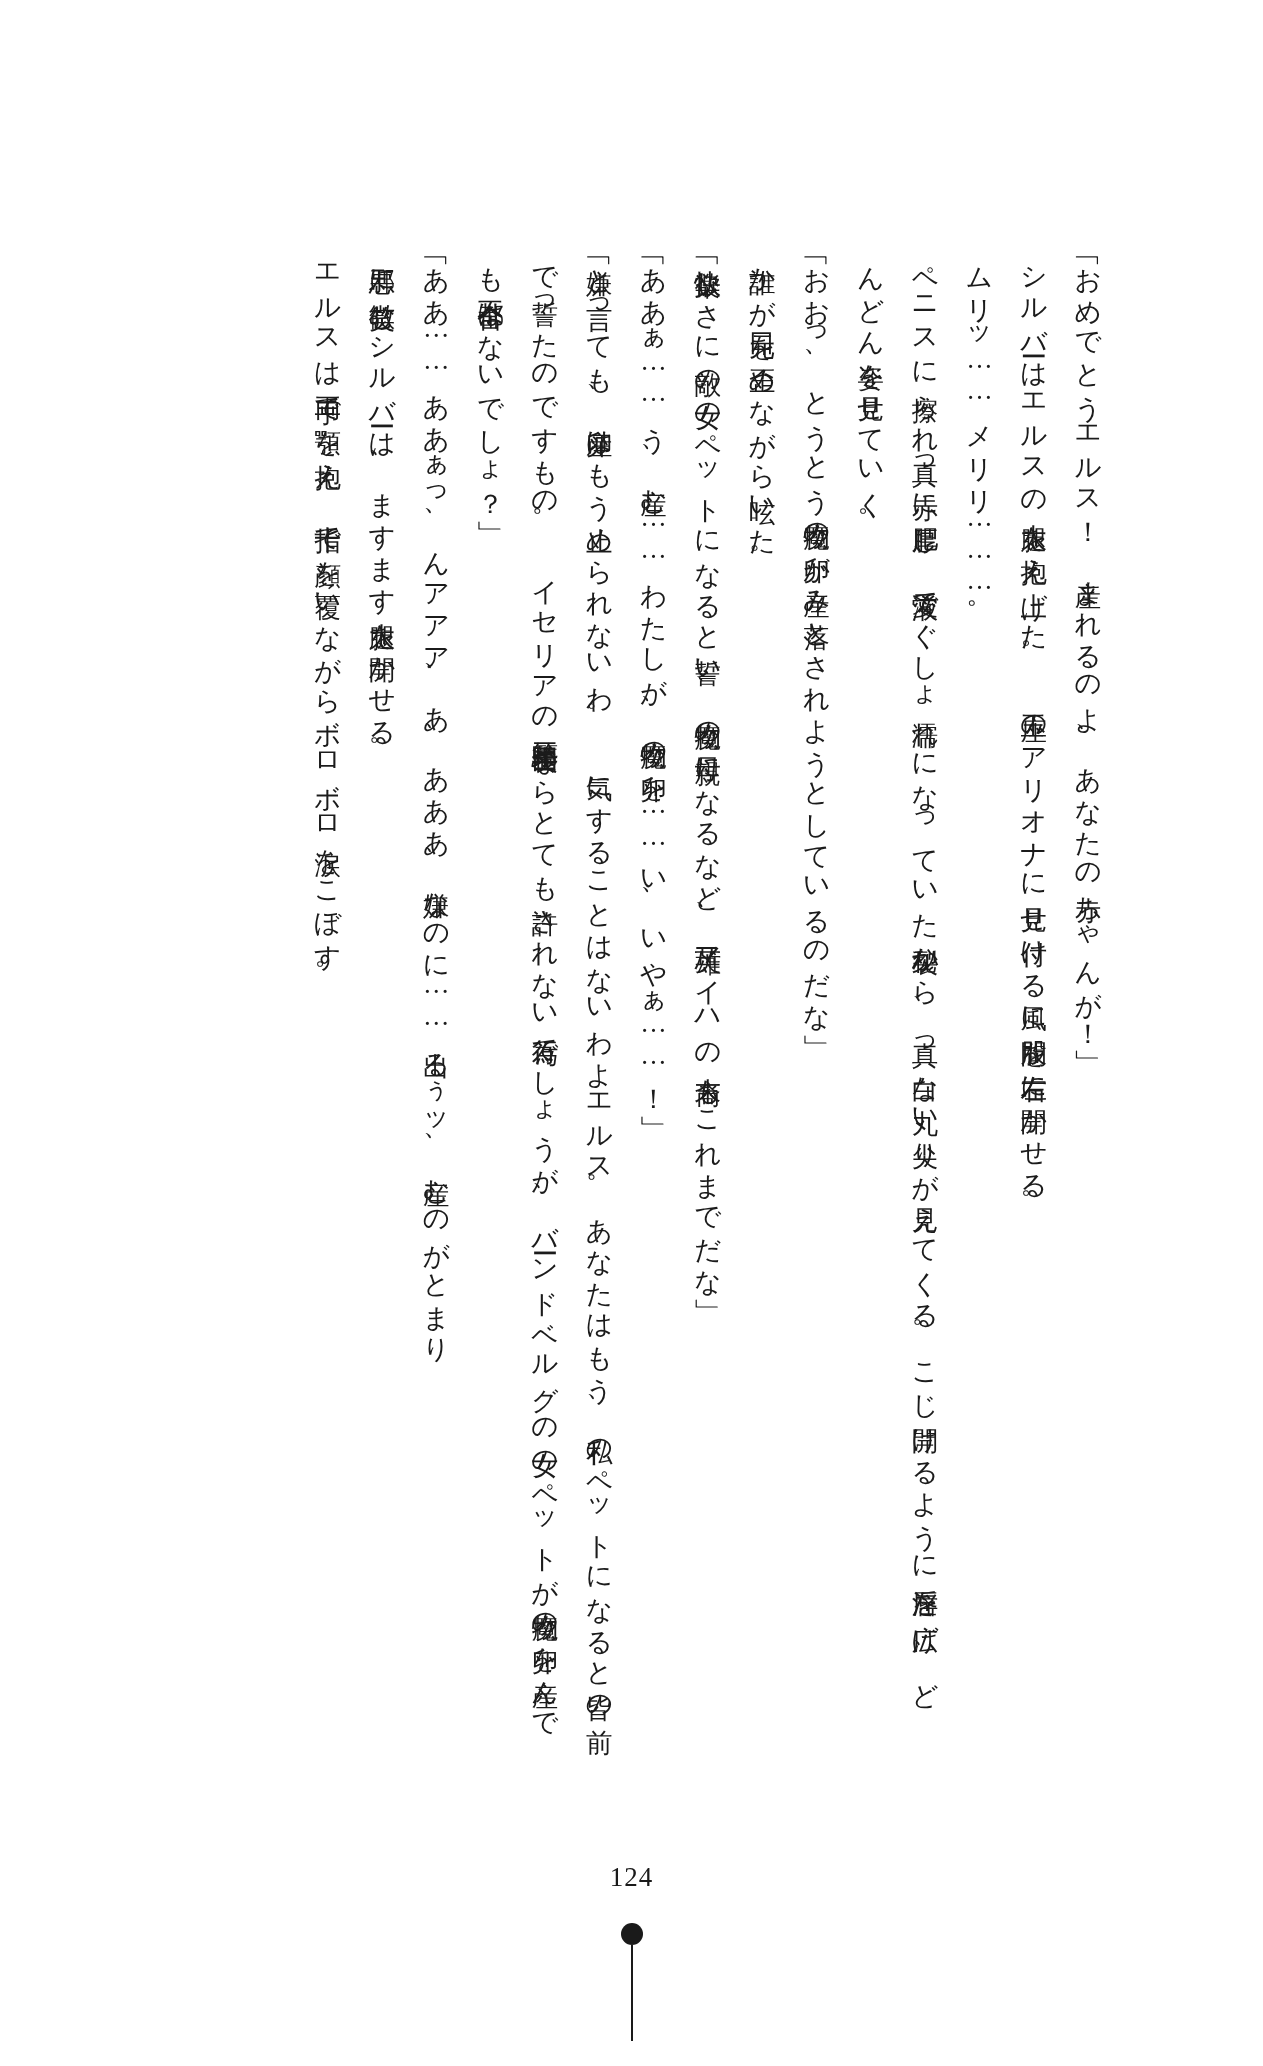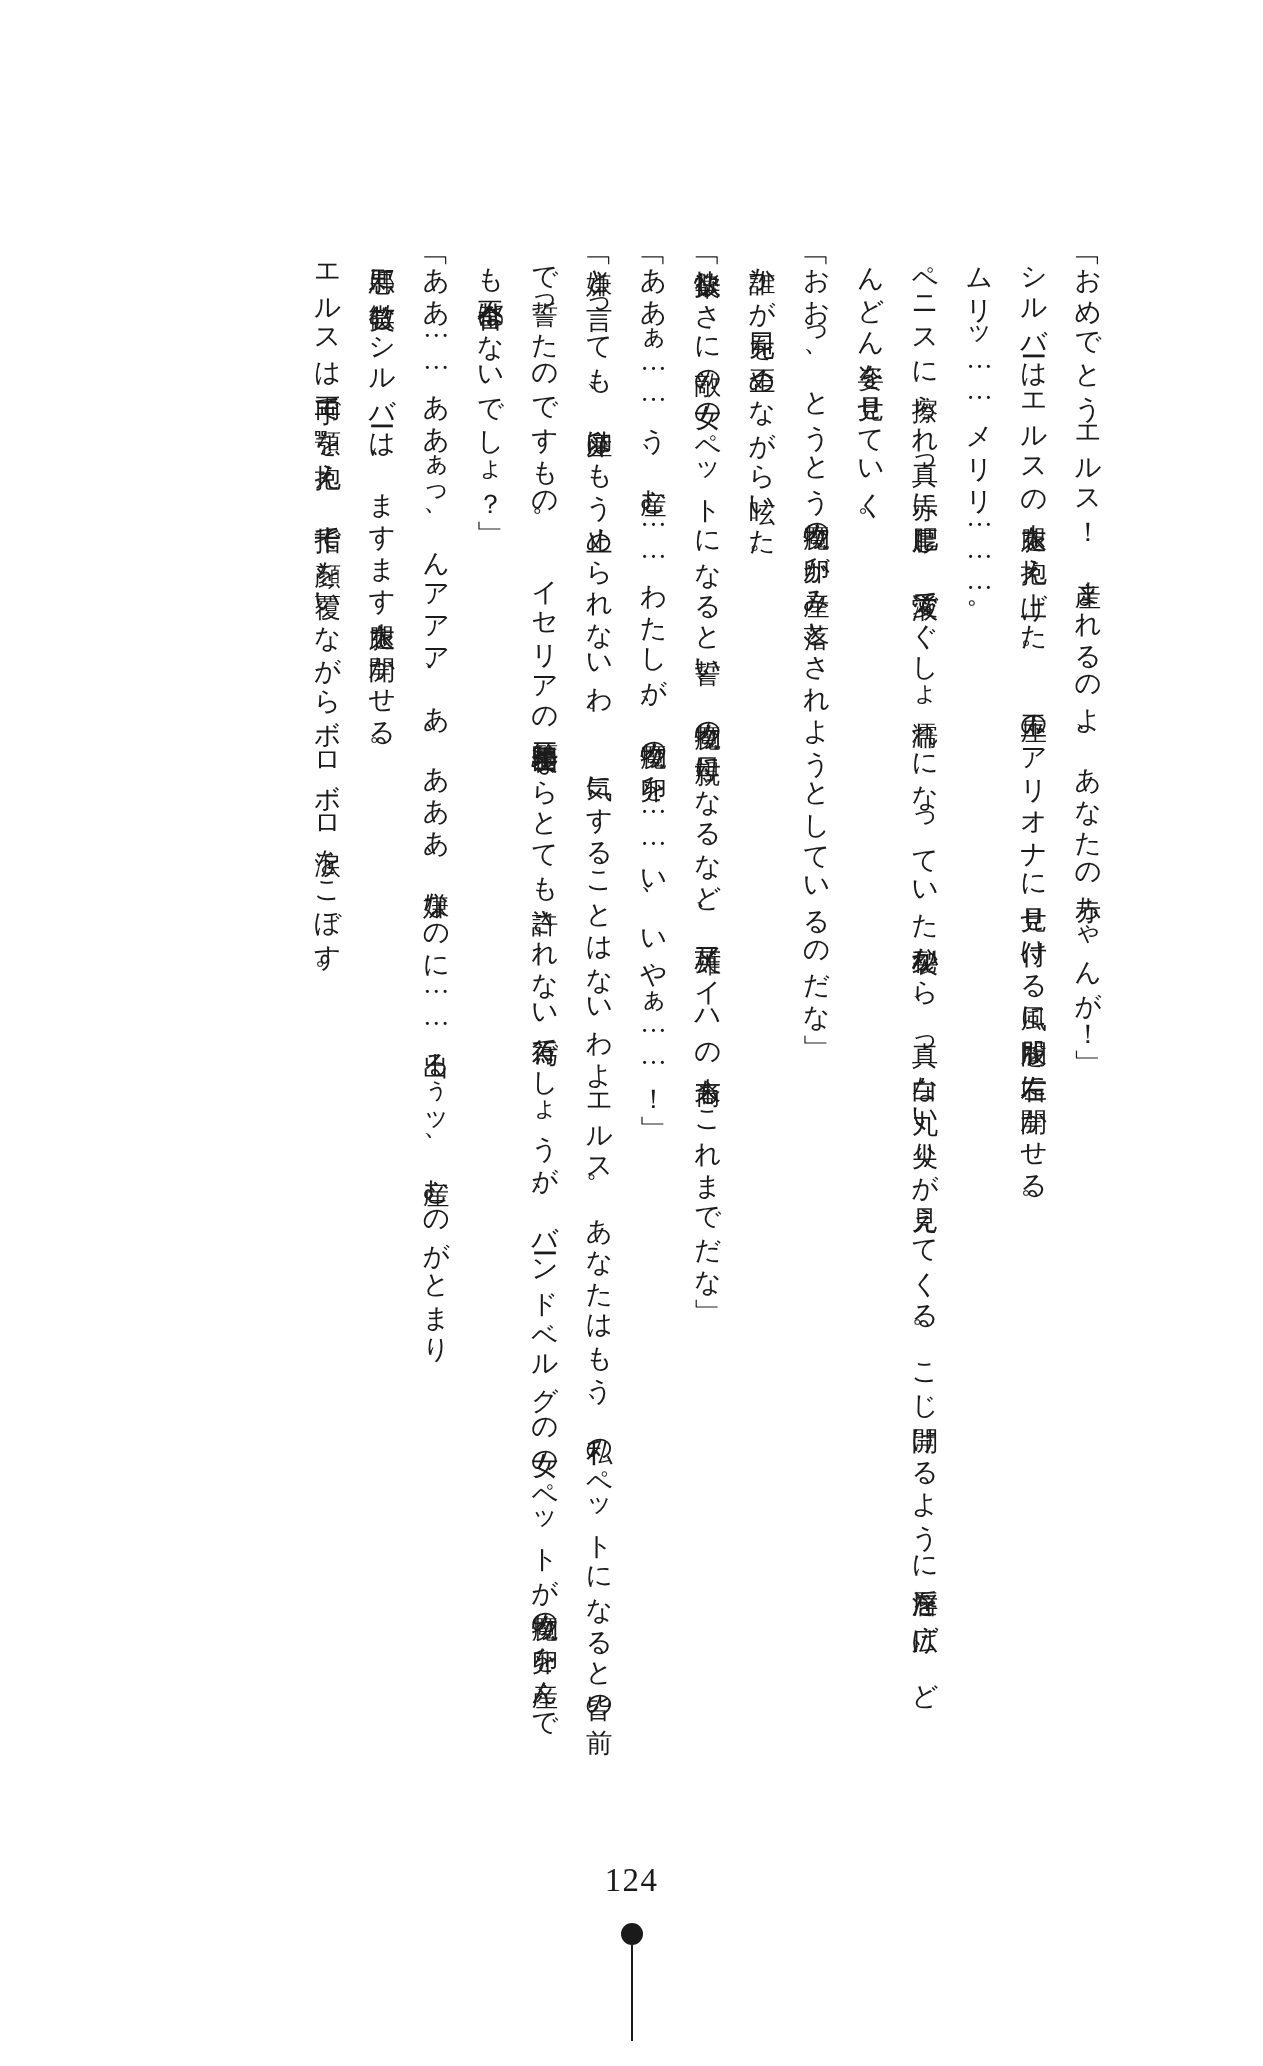--- a/index.html
+++ b/index.html
@@ -49,21 +49,21 @@
     text-indent: 0;
   }
 
   
   #page-number {
     position: absolute;
     left: 0;
     right: 0;
     top: 1862px;
     text-align: center;
-    font-size: 33px;
+    font-size: 27px;
     font-family: "Liberation Serif", "DejaVu Serif", serif;
     color: #1a1a1a;
     letter-spacing: 0.04em;
   }
 
   
   #footer-mark {
     position: absolute;
     left: 50%;
     transform: translateX(-50%);

